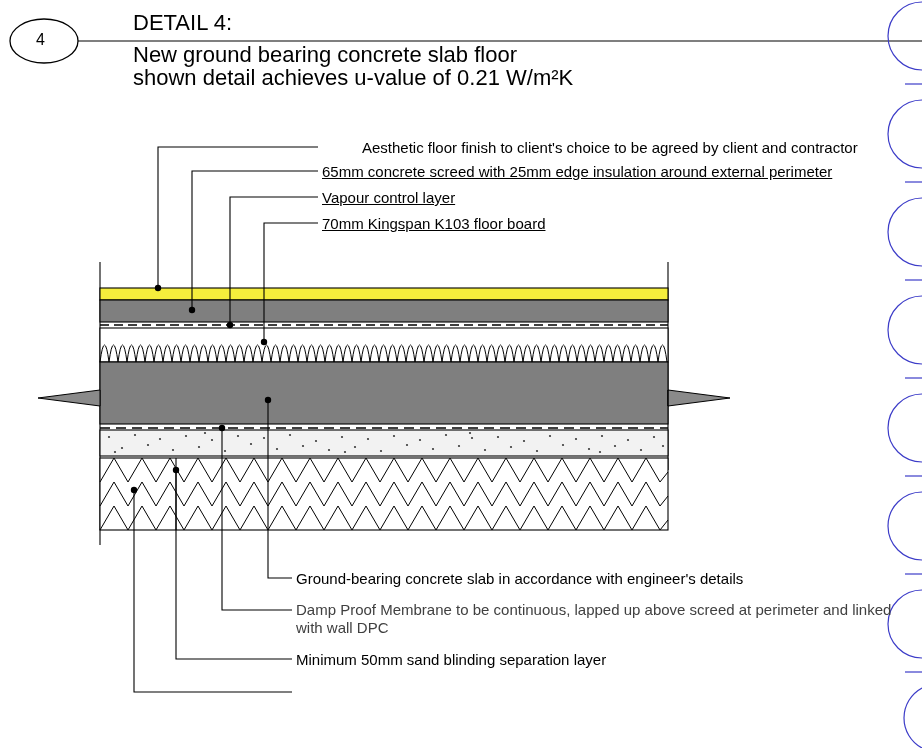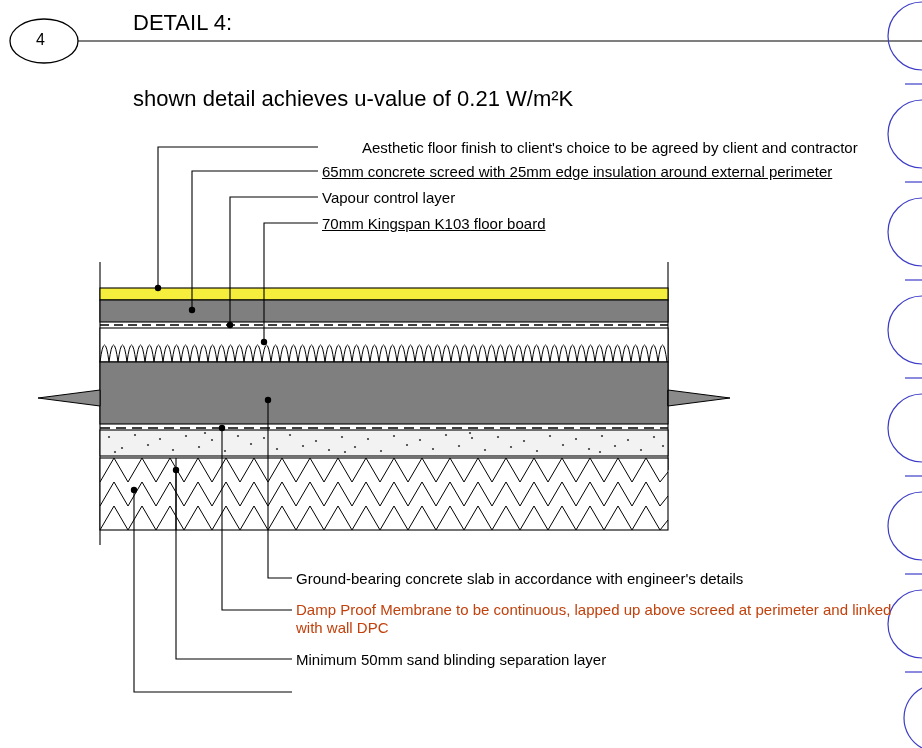--- a/index.html
+++ b/index.html
@@ -32,21 +32,21 @@
     position: absolute;
     font-size: 22px;
     line-height: 22px;
     white-space: pre;
     color: #000;
   }
   .wrapnote {
     position: absolute;
     font-size: 15px;
     line-height: 18px;
-    color: #c2410c;
+    color: #404040;
     white-space: normal;
   }
   svg.overlay {
     position: absolute;
     left: 0; top: 0;
     width: 922px;
     height: 748px;
     pointer-events: none;
   }
 </style>
@@ -210,24 +210,25 @@
       <circle cx="268" cy="400" r="3.2"></circle>
       <circle cx="222" cy="428" r="3.2"></circle>
       <circle cx="176" cy="470" r="3.2"></circle>
       <circle cx="134" cy="490" r="3.2"></circle>
     </g>
   </svg>
 
   <div class="txt" style="left:36px; top:30px; font-size:16px;">4</div>
 
   <div class="title-line" style="left:133px; top:12px;">DETAIL 4:</div>
-  <div class="title-line" style="left:133px; top:67px;margin-top:21px;">shown detail achieves u-value of 0.21 W/m²K</div>
+  <div class="title-line" style="left:133px; top:44px;">New ground bearing concrete slab floor</div>
+  <div class="title-line" style="left:133px; top:67px;">shown detail achieves u-value of 0.21 W/m²K</div>
 
   <div class="txt" style="left:322px; top:138px;margin-left:40px;">Aesthetic floor finish to client's choice to be agreed by client and contractor</div>
   <div class="txt" style="left:322px; top:162px;text-decoration:underline;">65mm concrete screed with 25mm edge insulation around external perimeter</div>
-  <div class="txt" style="left:322px; top:188px;">Vapour control layer</div>
+  <div class="txt" style="left:322px; top:188px;text-decoration:underline;">Vapour control layer</div>
   <div class="txt" style="left:322px; top:214px;text-decoration:underline;">70mm Kingspan K103 floor board</div>
 
   <div class="txt" style="left:296px; top:569px;">Ground-bearing concrete slab in accordance with engineer's details</div>
   <div class="wrapnote" style="left:296px; top:601px; width:612px;">Damp Proof Membrane to be continuous, lapped up above screed at perimeter and linked with wall DPC</div>
   <div class="txt" style="left:296px; top:650px;">Minimum 50mm sand blinding separation layer</div>
 
 </div>
 
 </body></html>

